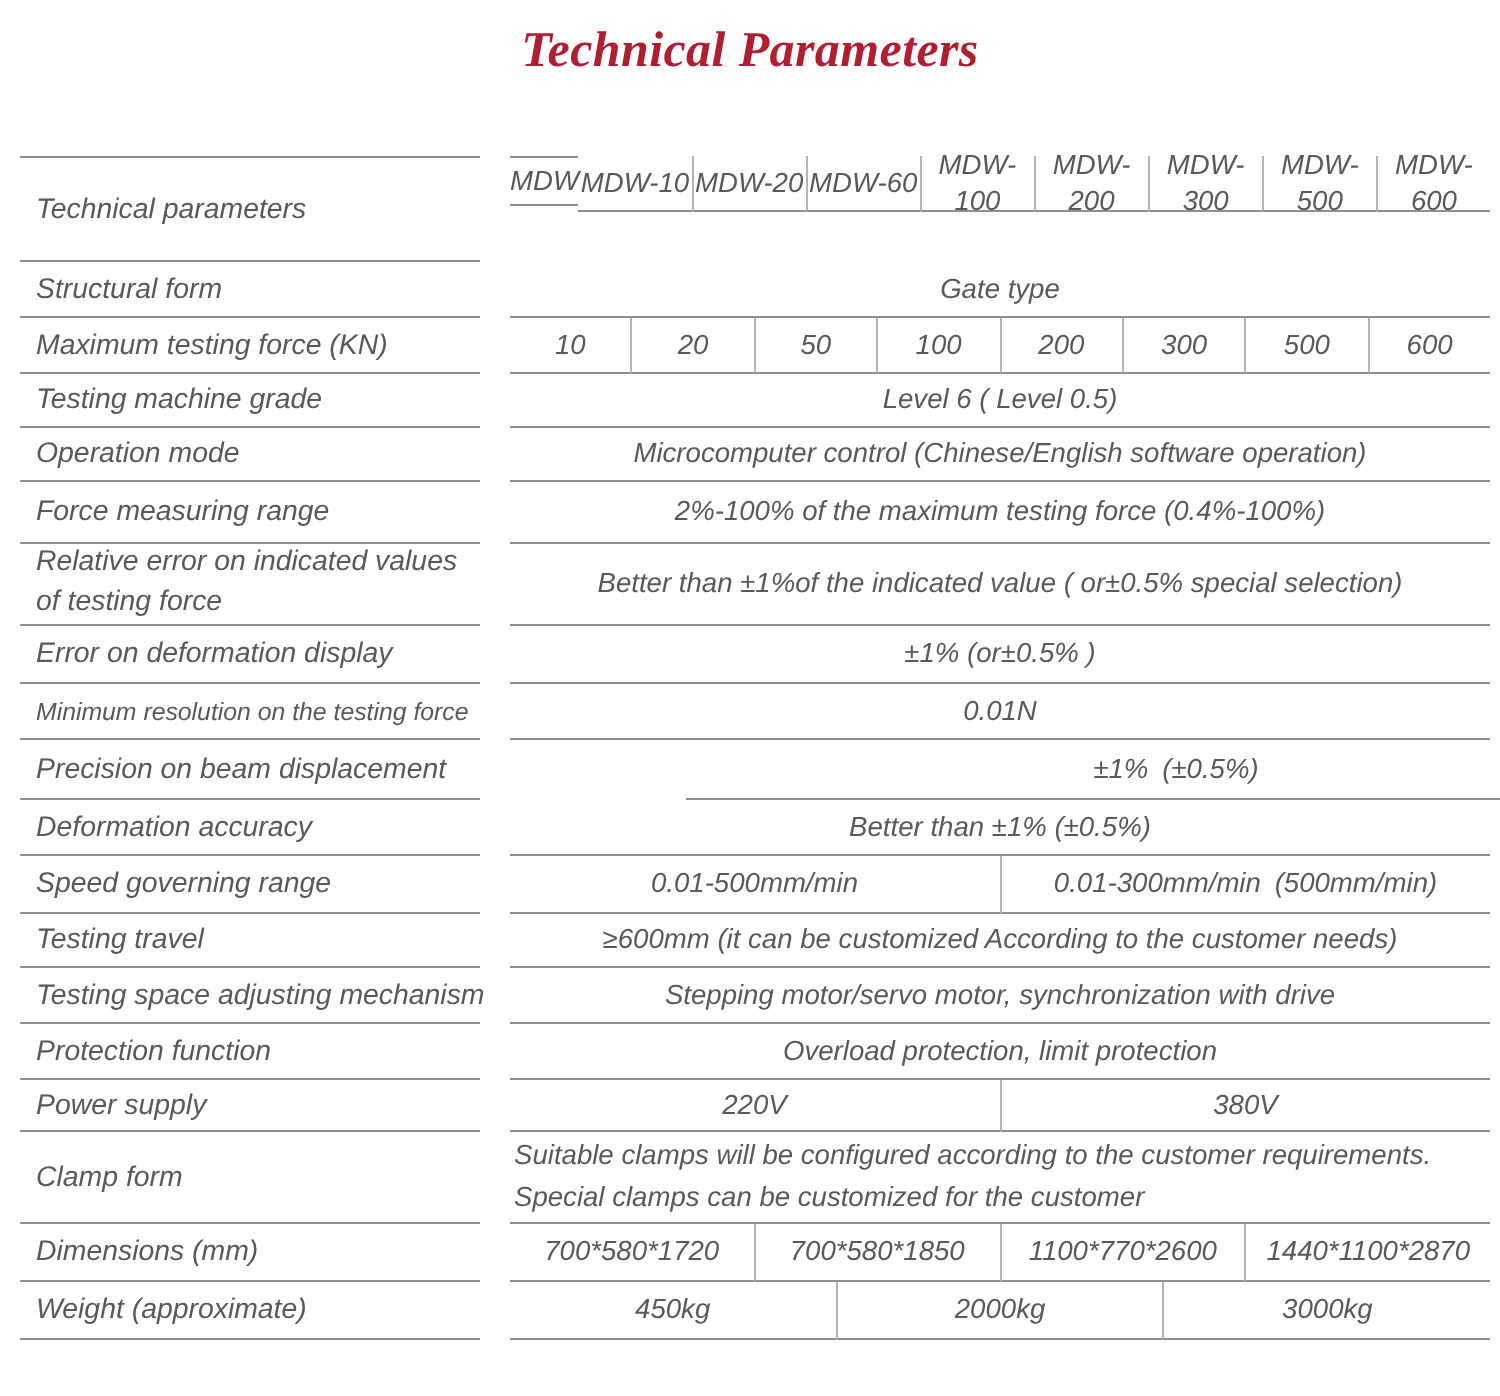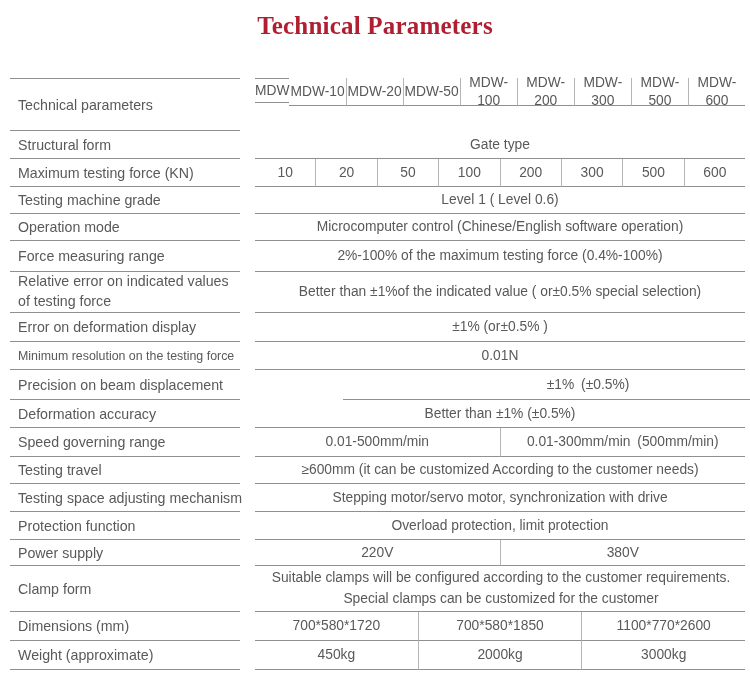--- a/index.html
+++ b/index.html
@@ -7,21 +7,21 @@
     --vline:#b4b5b7;
     --text:#58595b;
     --title:#b01e31;
   }
   html,body{margin:0;padding:0;}
   body{
     width:750px;height:698px;background:#ffffff;overflow:hidden;
     font-family:"Liberation Sans", sans-serif;color:var(--text);
     -webkit-font-smoothing:antialiased;
   }
-  .sheet{position:relative;width:750px;height:698px;background:#fff;}
+  .sheet{position:relative;width:750px;height:698px;background:#fff;font-style:italic;}
   .page-title{
     position:absolute;top:12px;left:0;width:750px;
     text-align:center;
     font-family:"Liberation Serif", serif;
     font-weight:bold;font-size:25px;letter-spacing:.2px;
     color:var(--title);
   }
   .spec-table{position:absolute;left:10px;top:78px;width:735px;}
   .trow{display:flex;align-items:stretch;}
   .lbl{
@@ -37,21 +37,21 @@
   .rcells{width:490px;flex:none;display:flex;}
   .cell{
     box-sizing:border-box;
     border-bottom:1px solid var(--line);
     display:flex;align-items:center;justify-content:center;
     font-size:13.8px;text-align:center;line-height:1.3;
   }
   .rcells > .cell{flex:1;}
   .rcells > .cell + .cell,
   .models > .cell + .cell{border-left:1px solid var(--vline);}
-  .cell.left{justify-content:flex-start;text-align:center;padding-left:2px;line-height:1.5;}
+  .cell.left{justify-content:flex-start;text-align:left;padding-left:2px;line-height:1.5;}
   
   .hdr-right{width:490px;flex:none;display:flex;flex-direction:row;}
   .hdr-group{
     height:25px;box-sizing:border-box;
     border-top:1px solid var(--line);border-bottom:1px solid var(--line);
     display:flex;align-items:center;justify-content:center;font-size:13.8px;
   }
   .models{display:flex;height:28px;}
   .models > .cell{flex:1;}
   .lbl-header{height:53px;}
@@ -68,21 +68,21 @@
   <div class="spec-table">
 
     <div class="trow">
       <div class="lbl lbl-top lbl-header">Technical parameters</div>
       <div class="gapcol"></div>
       <div class="hdr-right">
         <div class="hdr-group">MDW</div>
         <div class="models">
           <div class="cell">MDW-10</div>
           <div class="cell">MDW-20</div>
-          <div class="cell">MDW-50</div>
+          <div class="cell">MDW-60</div>
           <div class="cell">MDW-100</div>
           <div class="cell">MDW-200</div>
           <div class="cell">MDW-300</div>
           <div class="cell">MDW-500</div>
           <div class="cell">MDW-600</div>
         </div>
       </div>
     </div>
 
     <div class="trow h28">
@@ -105,21 +105,21 @@
         <div class="cell">300</div>
         <div class="cell">500</div>
         <div class="cell">600</div>
       </div>
     </div>
 
     <div class="trow h27">
       <div class="lbl">Testing machine grade</div>
       <div class="gapcol"></div>
       <div class="rcells">
-          <div class="cell">Level 1 ( Level 0.6)</div>
+          <div class="cell">Level 6 ( Level 0.5)</div>
         </div>
     </div>
 
     <div class="trow h27">
       <div class="lbl">Operation mode</div>
       <div class="gapcol"></div>
       <div class="rcells">
           <div class="cell">Microcomputer control (Chinese/English software operation)</div>
         </div>
     </div>
@@ -222,20 +222,21 @@
         </div>
     </div>
 
     <div class="trow h29">
       <div class="lbl">Dimensions (mm)</div>
       <div class="gapcol"></div>
       <div class="rcells">
         <div class="cell">700*580*1720</div>
         <div class="cell">700*580*1850</div>
         <div class="cell">1100*770*2600</div>
+        <div class="cell">1440*1100*2870</div>
       </div>
     </div>
 
     <div class="trow h29">
       <div class="lbl">Weight (approximate)</div>
       <div class="gapcol"></div>
       <div class="rcells">
         <div class="cell">450kg</div>
         <div class="cell">2000kg</div>
         <div class="cell">3000kg</div>

